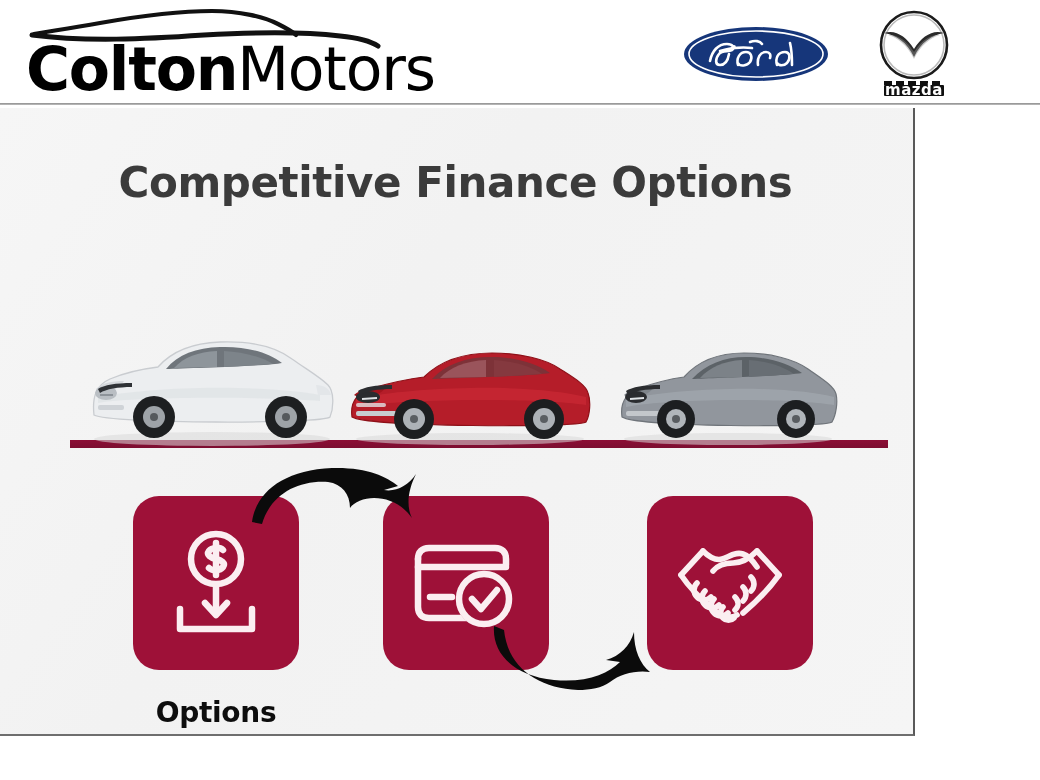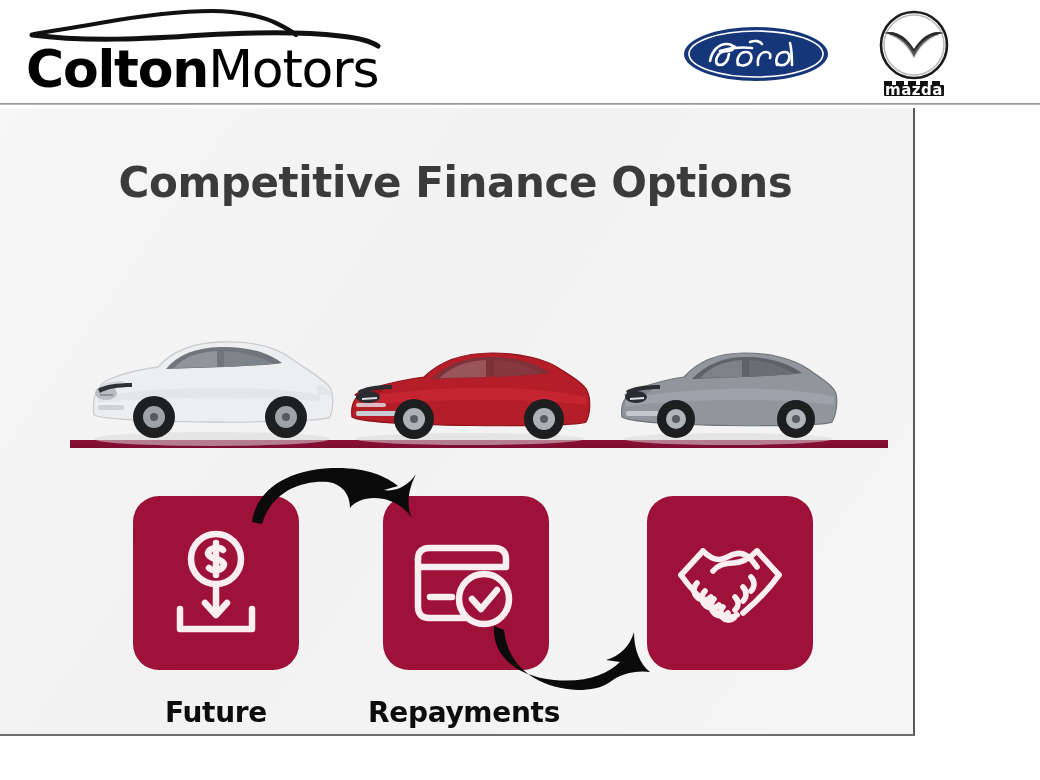--- a/index.html
+++ b/index.html
@@ -41,21 +41,21 @@
     left: 0; top: 0;
     width: 356px; height: 42px;
   }
   .logo-wordmark {
     position: absolute;
     left: 0; top: 32px;
     width: 356px;
     height: 58px;
     white-space: nowrap;
     font-family: "DejaVu Sans", sans-serif;
-    font-size: 52px;
+    font-size: 60px;
     letter-spacing: -1.2px;
     line-height: 58px;
     color: #000000;
   }
   .logo-wordmark .w-bold { font-weight: 700; }
   .logo-wordmark .w-thin { font-weight: 400; }
 
   
   .ford-logo {
     position: absolute;
@@ -357,21 +357,17 @@
   </svg>
 
   <svg class="arrow a2" width="176" height="70" viewBox="0 0 176 70">
     <path d="M4 6 C2 34 24 56 64 60 C96 63 118 54 130 42 L116 40 C130 36 140 26 144 12
              C144 30 150 44 160 52 C146 50 130 54 120 62 C112 68 100 70 88 70
              C48 68 18 48 14 10 Z" fill="#0b0b0b"></path>
   </svg>
 
   <div class="captions">
     <div class="caption-col c1">
-      <div class="caption-head">Future</div>
-
-    </div>
-    <div class="caption-col c2">
-      <div class="caption-head">Repayments</div>
+      <div class="caption-head">Options</div>
 
     </div>
   </div>
 </div>
 
 </body></html>

